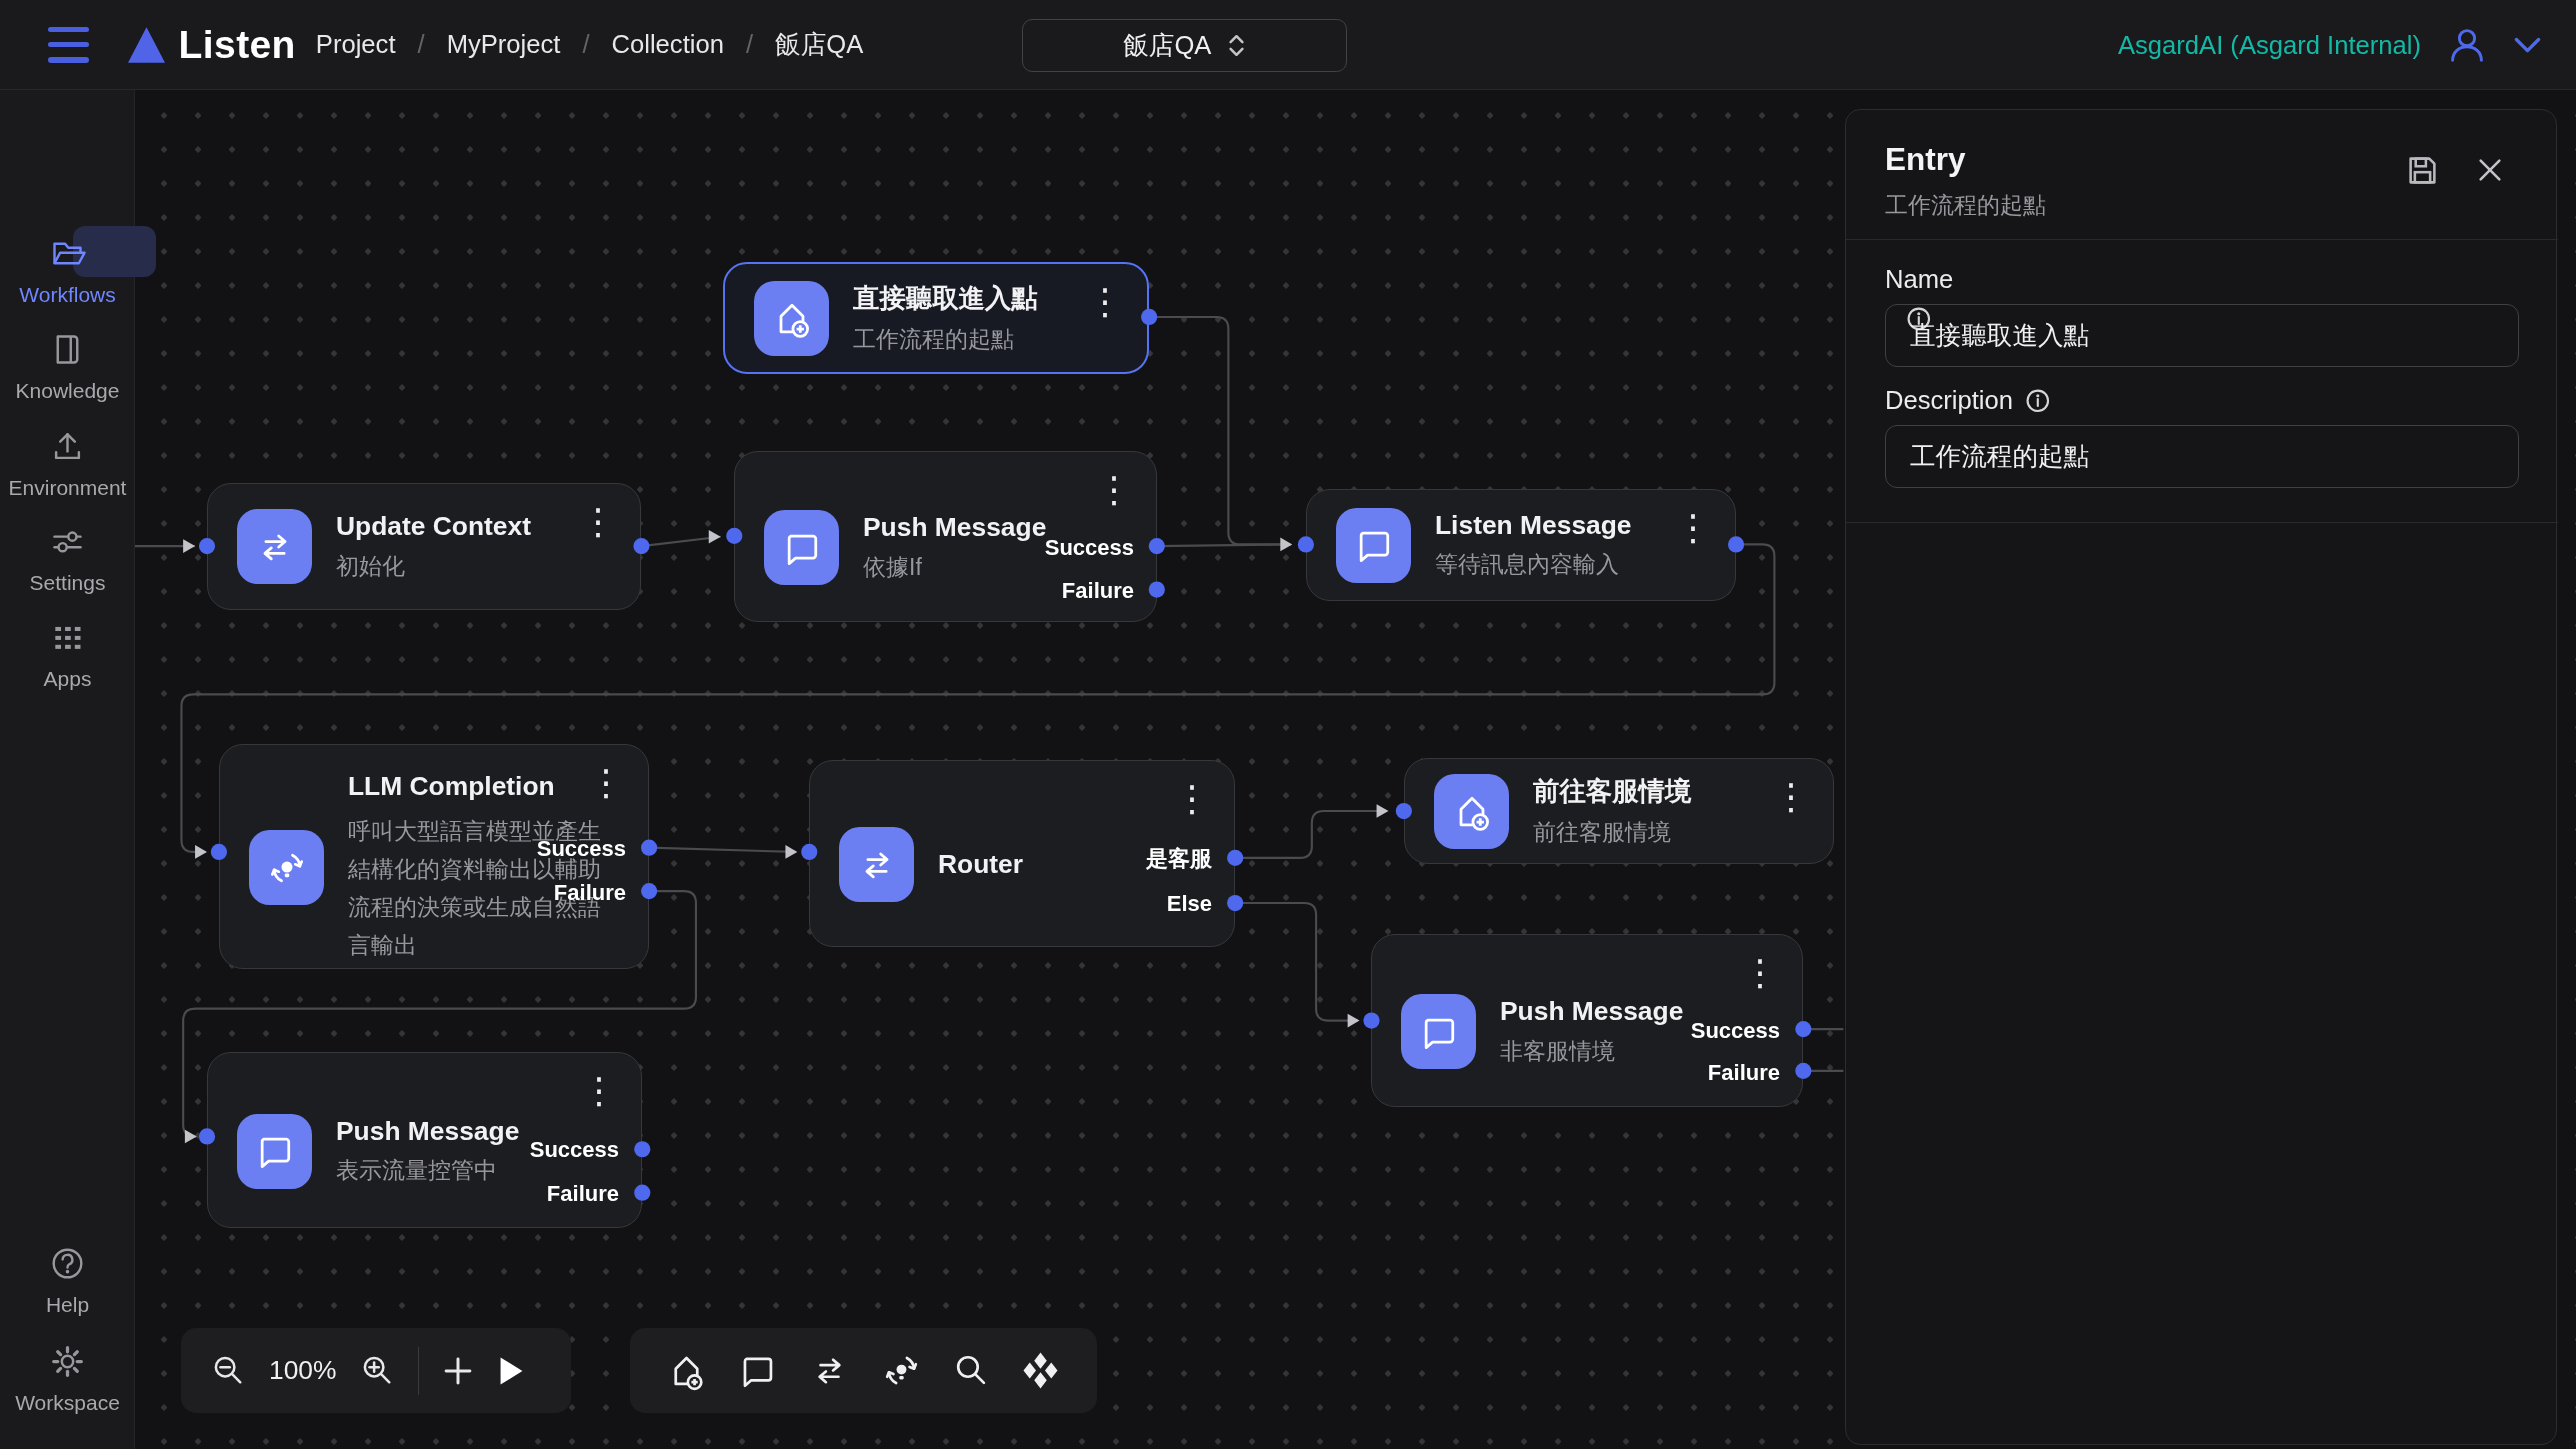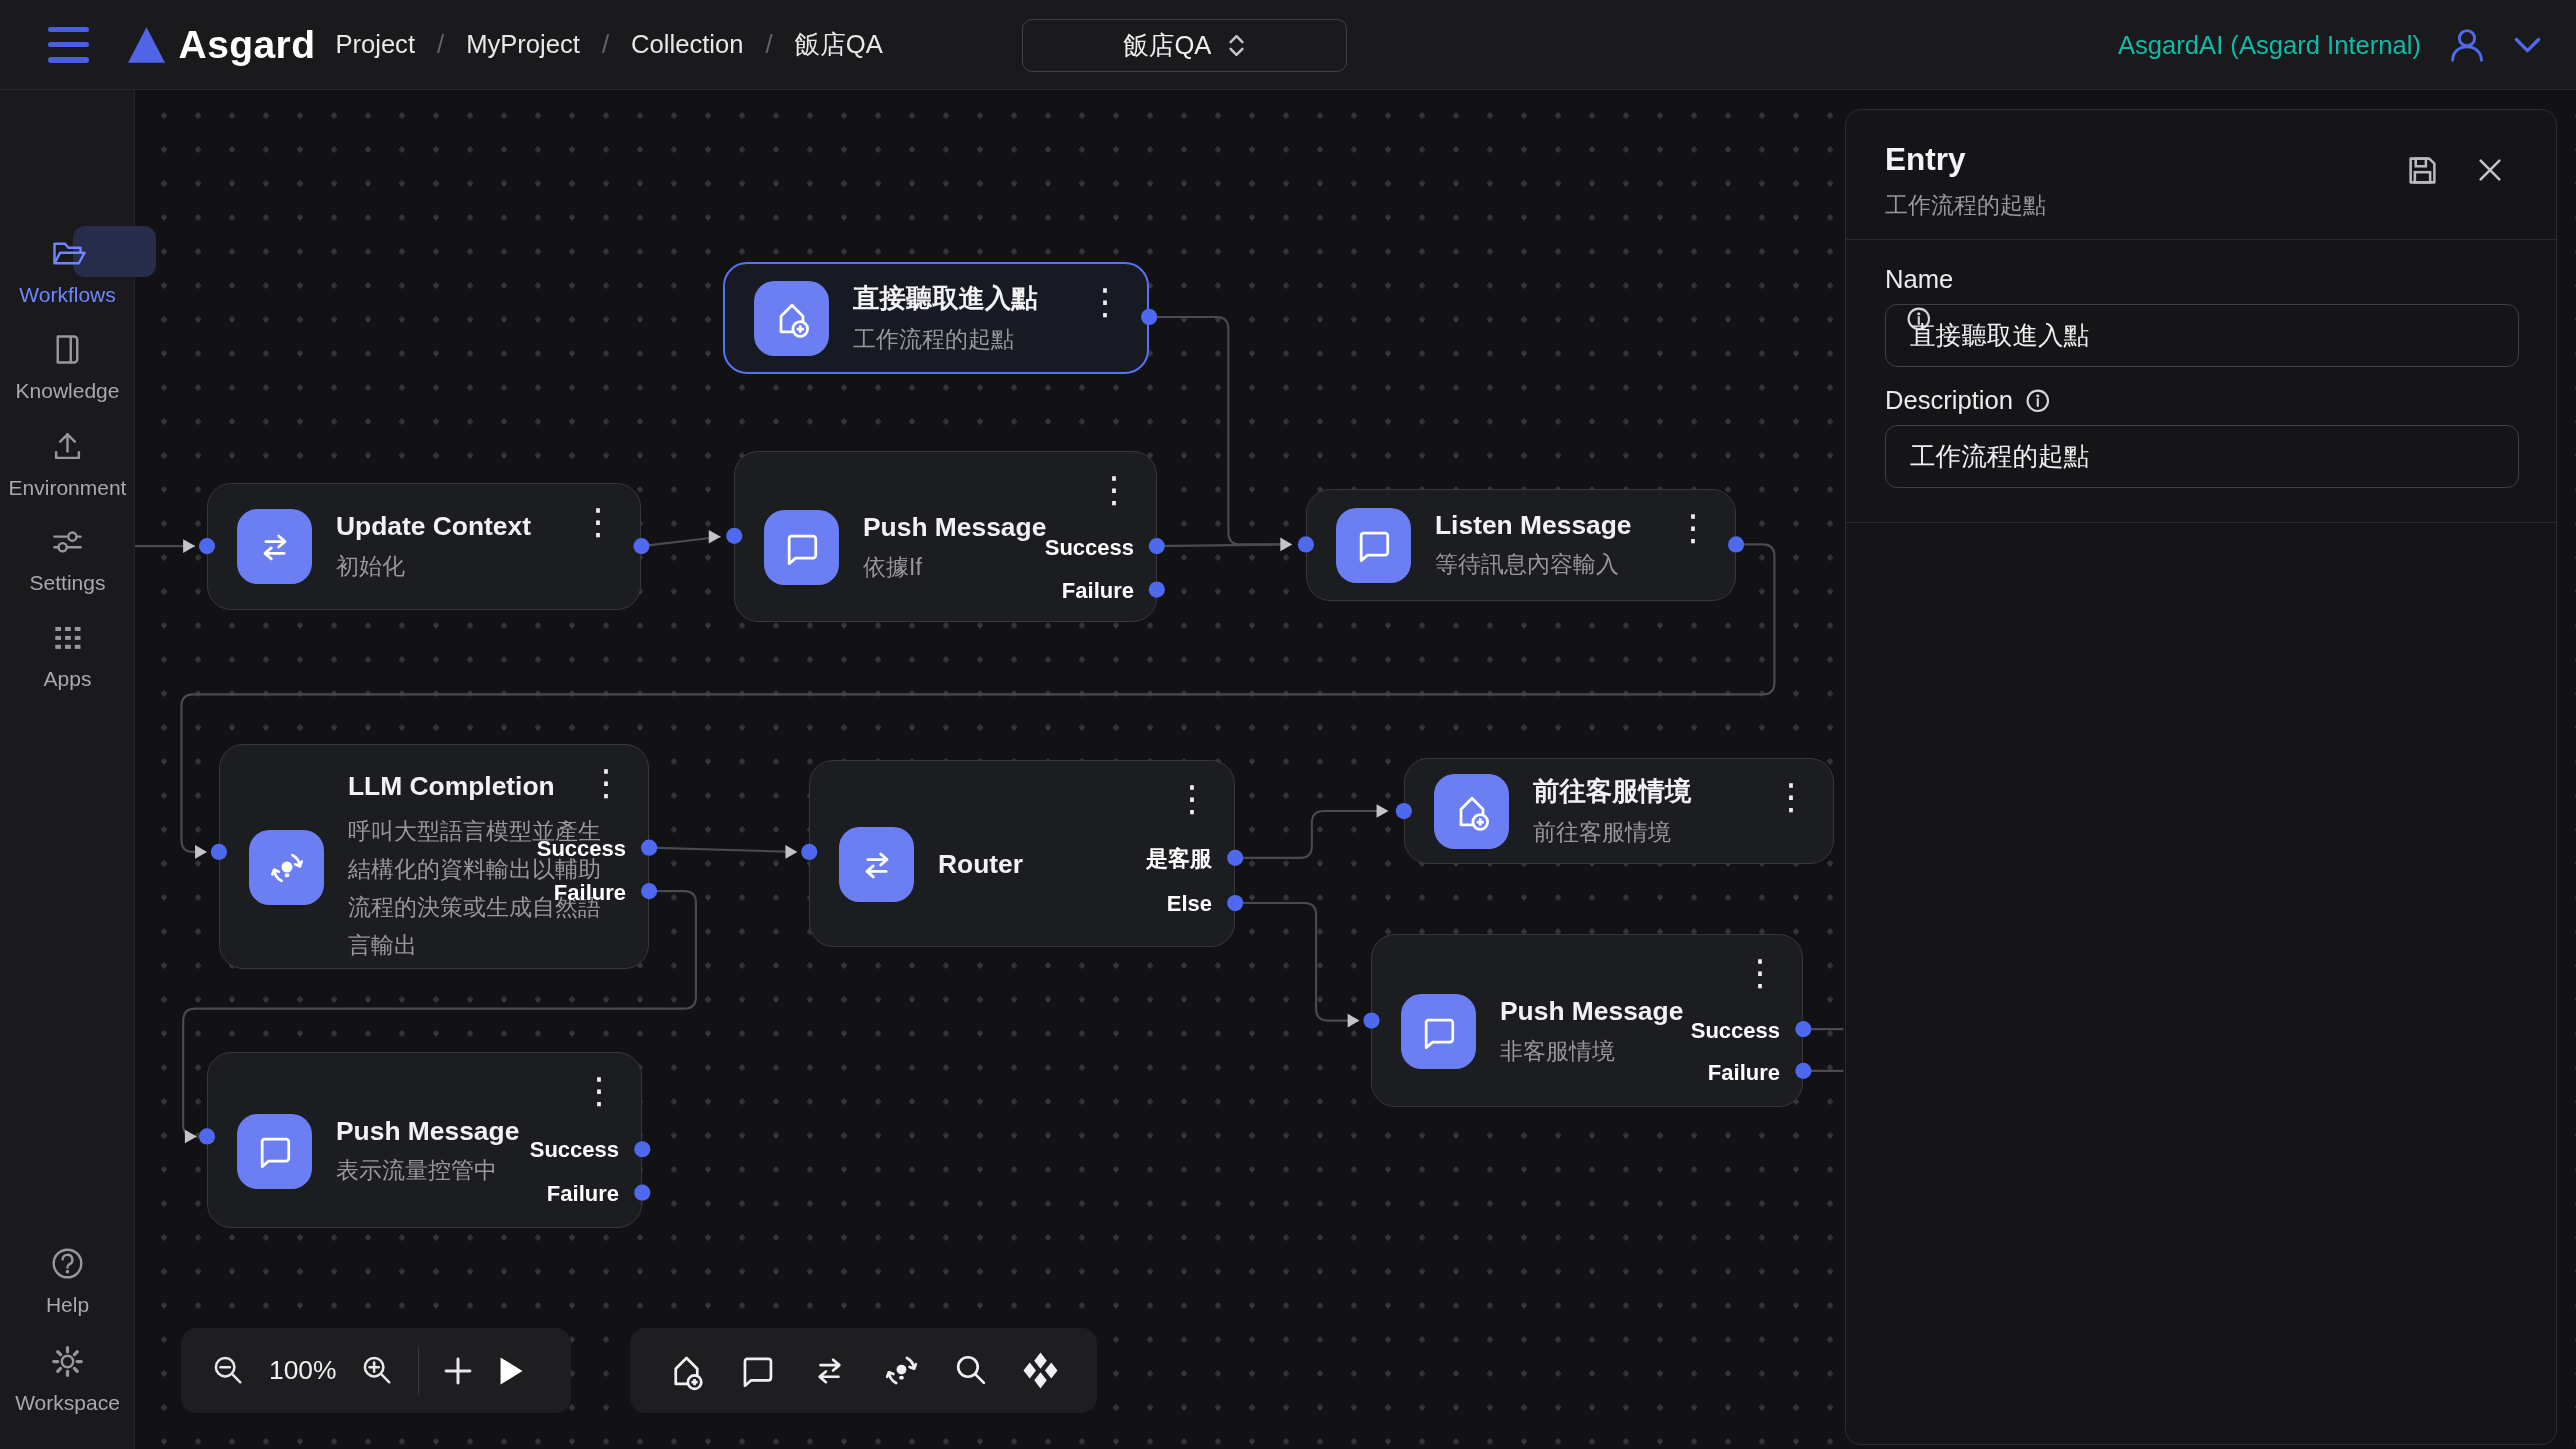--- a/index.html
+++ b/index.html
@@ -386,21 +386,21 @@
 <div class="topbar">
   <div class="hamburger">
       <span></span>
       <span></span>
       <span></span>
     </div>
   <div class="logo-wrap">
     <svg width="37" height="36" viewBox="0 0 44 42">
         <polygon points="22,0 44,42 0,42" fill="#5164e8"></polygon>
       </svg>
-    <span class="logo-text">Asgard</span>
+    <span class="logo-text">Listen</span>
   </div>
   <div class="crumbs">
     <span class="crumb">Project</span>
     <span class="crumb-sep">/</span>
     <span class="crumb">MyProject</span>
     <span class="crumb-sep">/</span>
     <span class="crumb">Collection</span>
     <span class="crumb-sep">/</span>
     <span class="crumb">飯店QA</span>
   </div>

